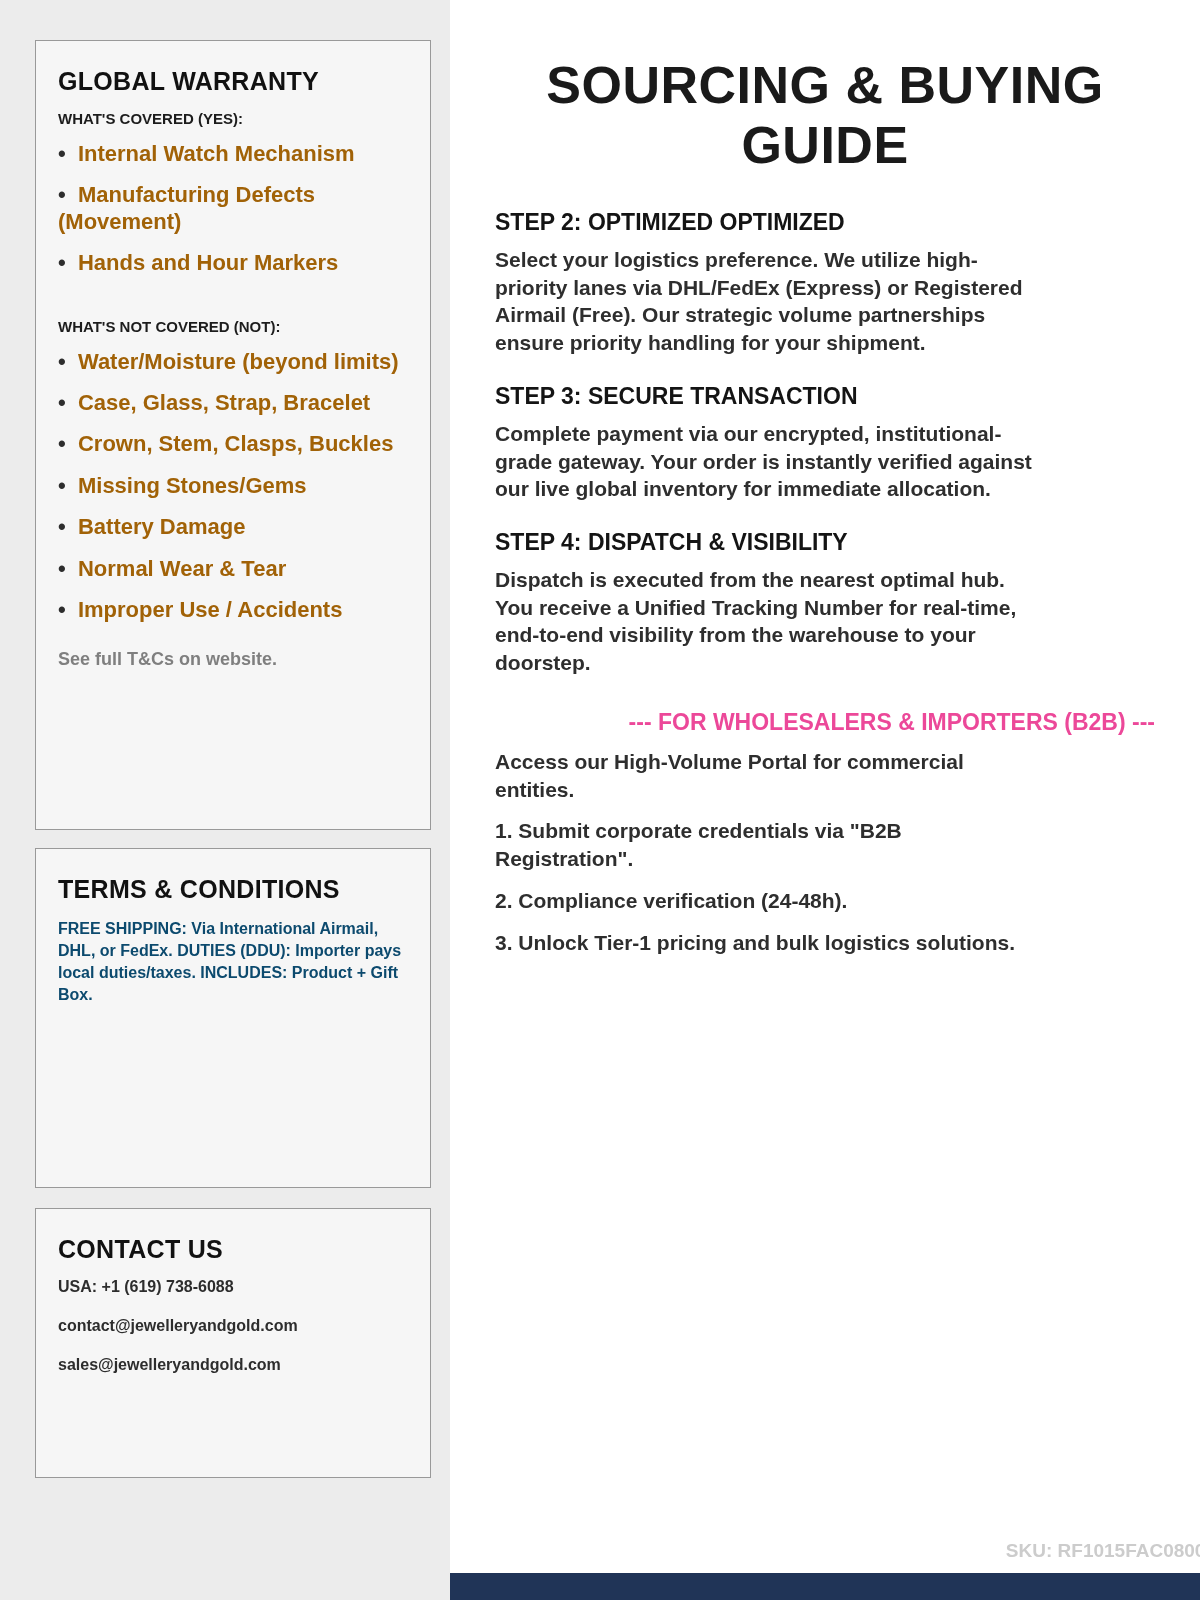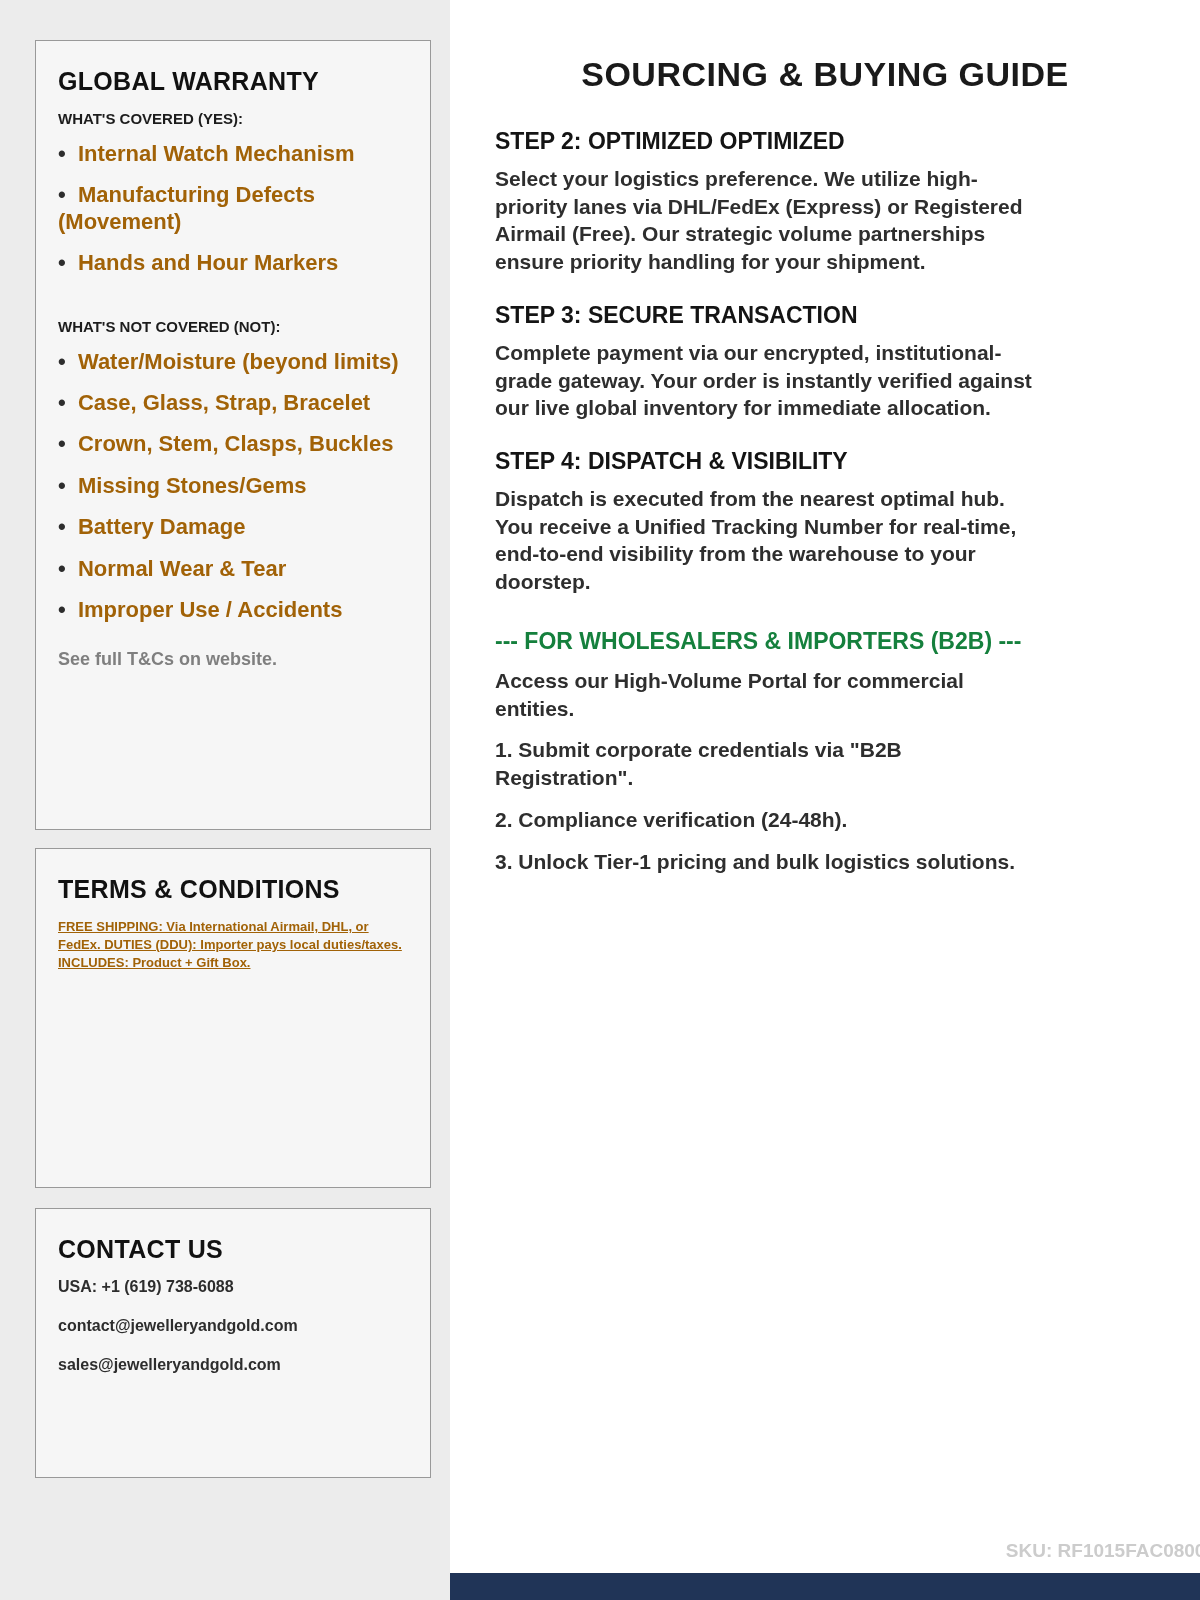--- a/index.html
+++ b/index.html
@@ -54,42 +54,41 @@
     color: #2d2d2d;
   }
   .gap { height: 26px; }
   .footnote {
     margin-top: 26px;
     font-size: 18px;
     font-weight: 600;
     color: #7f7f7f;
   }
   .terms-body {
-    font-size: 13px;
+    font-size: 16px;
     font-weight: 700;
-    color: #a16207;
+    color: #0c4a6e;
     line-height: 1.37;
-    text-decoration: underline;
   }
   .contact-line {
     font-size: 16px;
     font-weight: 700;
     color: #2d2d2d;
     margin-bottom: 21px;
   }
   
   .main {
     position: absolute;
     left: 450px; top: 0;
     width: 750px; height: 1600px;
     background: #ffffff;
     padding: 55px 45px 0 45px;
   }
   .page-title {
-    font-size: 34px;
+    font-size: 52px;
     font-weight: 800;
     color: #1a1a1a;
     text-align: center;
     letter-spacing: 0.5px;
     margin-bottom: 34px;
   }
   .step-heading {
     font-size: 23px;
     font-weight: 800;
     color: #141414;
@@ -99,23 +98,24 @@
   .step-body, .b2b-para {
     font-size: 21px;
     font-weight: 600;
     color: #2e2e2e;
     line-height: 1.32;
     max-width: 545px;
   }
   .b2b-heading {
     font-size: 23px;
     font-weight: 800;
-    color: #15803d;
+    color: #ec4899;
     margin-top: 32px;
     margin-bottom: 12px;
+    text-align: right;
   }
   .b2b-para { margin-bottom: 14px; }
   .b2b-para.note { margin-top: 22px; }
   
   .sku {
     position: absolute;
     bottom: 38px;
     right: -16px;
     font-size: 19px;
     font-weight: 700;

